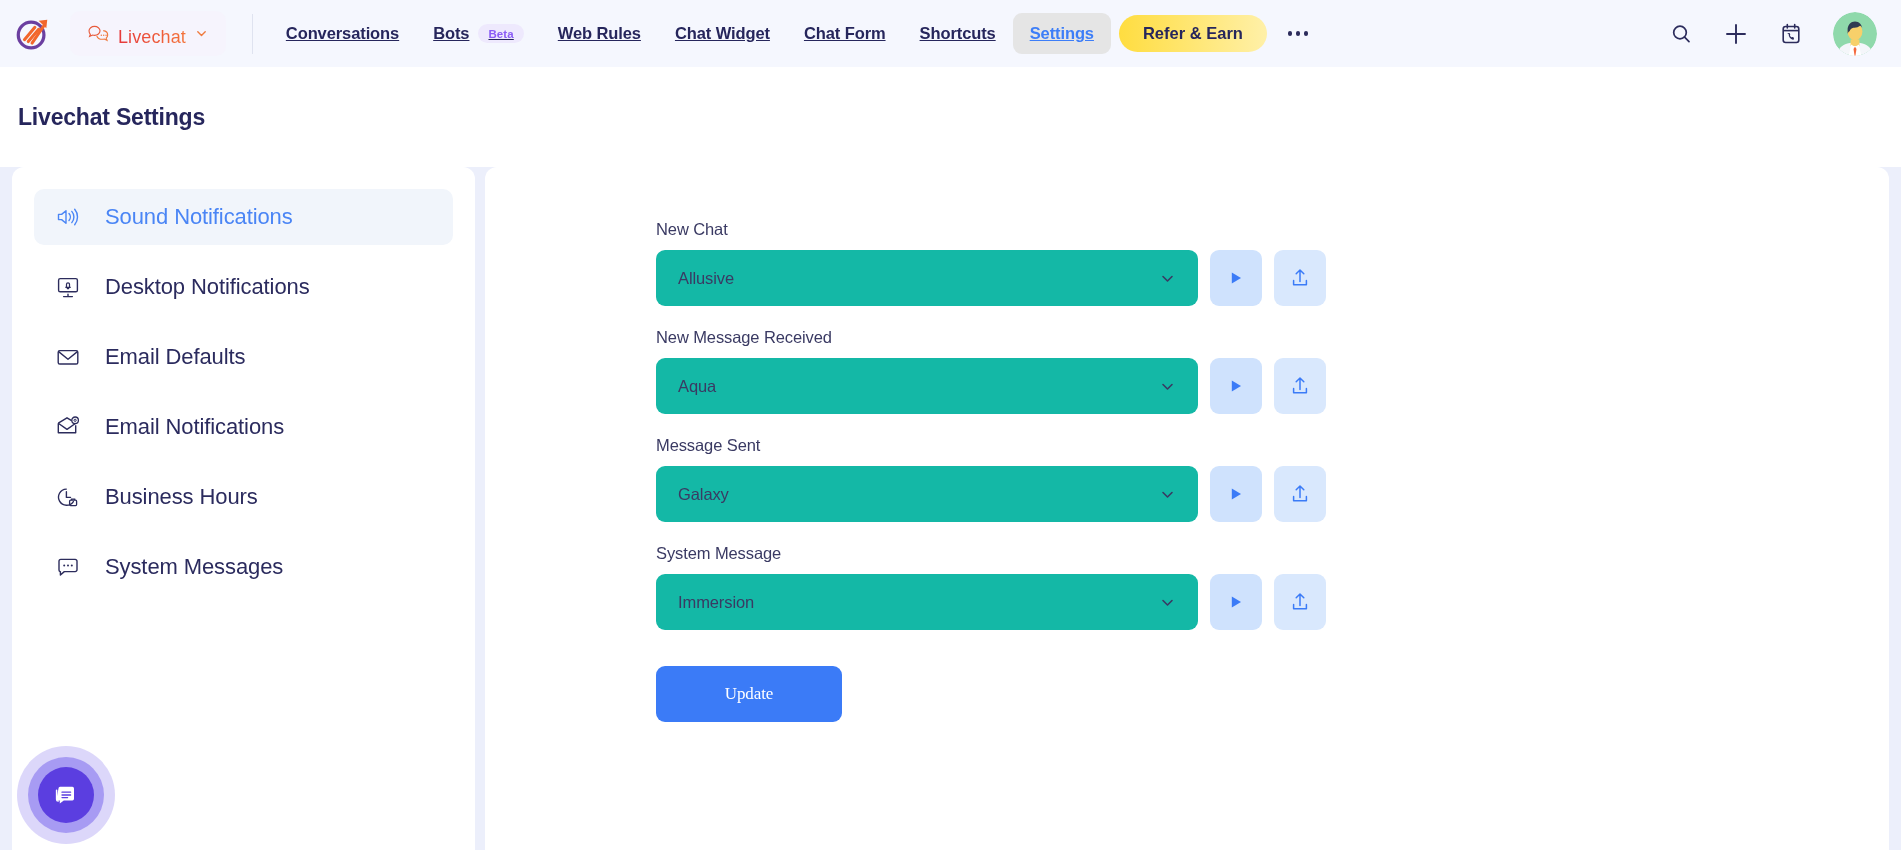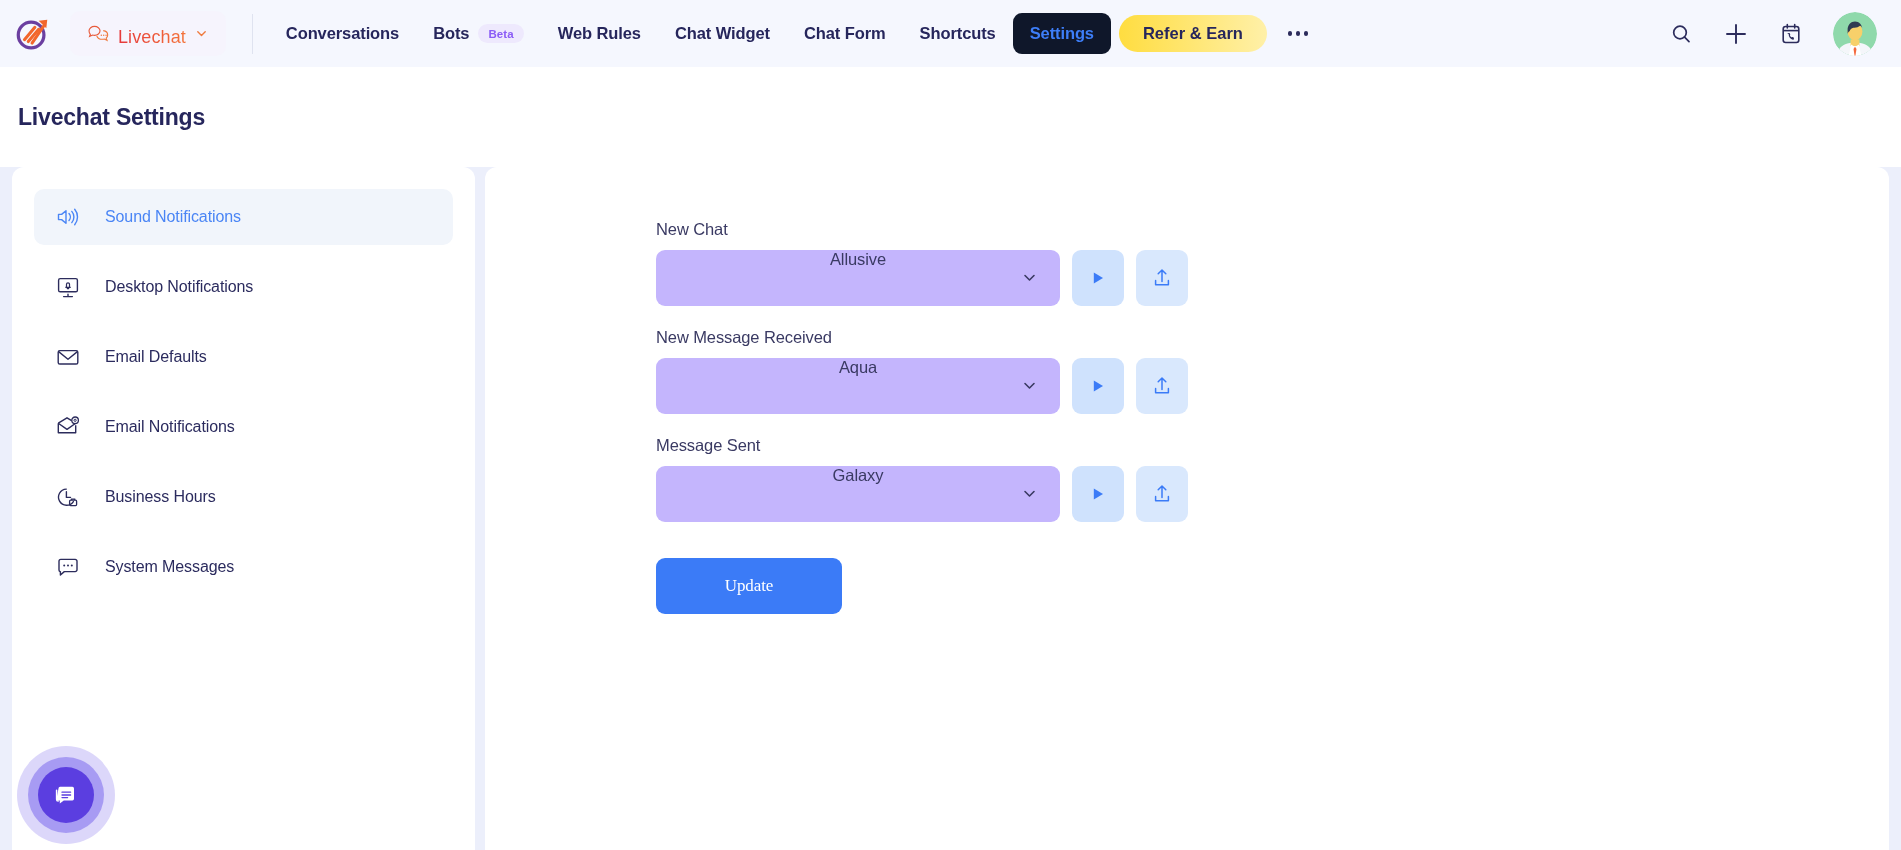--- a/index.html
+++ b/index.html
@@ -62,23 +62,24 @@
   .nav-item {
     font-size: 16.5px;
     font-weight: 700;
     color: #26265c;
     padding: 11px 17px;
     border-radius: 9px;
     cursor: pointer;
     white-space: nowrap;
     display: flex; align-items: flex-start; gap: 9px;
     letter-spacing: -.1px;
+    text-decoration: underline;
   }
   .nav-item.active {
-    background: #0f172a;
+    background: #e5e5e5;
     color: #3d7ef8;
   }
   .beta-badge {
     background: #eee9fd;
     color: #8b5cf6;
     font-size: 11.5px;
     font-weight: 600;
     border-radius: 20px;
     padding: 3.5px 10px;
     letter-spacing: .1px;
@@ -168,21 +169,21 @@
     flex: 0 0 auto;
   }
   .side-item {
     display: flex; align-items: center;
     gap: 25px;
     height: 56px;
     padding: 0 22px;
     border-radius: 10px;
     cursor: pointer;
     color: #2b2b5e;
-    font-size: 16px;
+    font-size: 22px;
     font-weight: 500;
     margin-bottom: 14px;
     letter-spacing: -.1px;
   }
   .side-item.active {
     background: #f1f5fb;
     color: #4a85f5;
   }
   .side-ico {
     width: 24px; height: 24px;
@@ -205,28 +206,27 @@
   .field-group { margin-bottom: 22px; }
   .field-label {
     font-size: 16.5px;
     color: #3a3a63;
     font-weight: 400;
     margin-bottom: 11px;
     letter-spacing: -.1px;
   }
   .field-row { display: flex; align-items: center; gap: 12px; }
   .select-box {
-    width: 404px; height: 56px;
-    background: #c4b5fd;
+    width: 542px; height: 56px;
+    background: #14b8a6;
     border-radius: 9px;
     display: flex; align-items: center;
     padding: 0 22px;
     cursor: pointer;
     position: relative;
-    flex-direction: column;
   }
   .select-value {
     font-size: 16.5px;
     color: #3a3a63;
     letter-spacing: -.1px;
   }
   .select-chev {
     margin-left: auto;
     width: 17px; height: 17px;
     display: block;
@@ -528,20 +528,42 @@
           <div class="sq-btn">
             <svg width="22" height="22" viewBox="0 0 22 22">
               <path d="M11 14.5 V3.2 M7.2 6.8 L11 3 L14.8 6.8" fill="none" stroke="#3b7bf7" stroke-width="1.5" stroke-linecap="round" stroke-linejoin="round"></path>
               <path d="M4.6 13.4 v4.4 h12.8 v-4.4" fill="none" stroke="#3b7bf7" stroke-width="1.5" stroke-linecap="round" stroke-linejoin="round"></path>
             </svg>
           </div>
         </div>
       </div>
 
       
+      <div class="field-group">
+        <div class="field-label">System Message</div>
+        <div class="field-row">
+          <div class="select-box">
+            <span class="select-value">Immersion</span>
+            <svg class="select-chev" viewBox="0 0 17 17">
+              <path d="M4 6.5 L8.5 11 L13 6.5" fill="none" stroke="#3a3a63" stroke-width="1.6" stroke-linecap="round" stroke-linejoin="round"></path>
+            </svg>
+          </div>
+          <div class="sq-btn play">
+            <svg width="18" height="18" viewBox="0 0 18 18">
+              <path d="M4.8 3.4 L14 9 L4.8 14.6 Z" fill="#3b7bf7"></path>
+            </svg>
+          </div>
+          <div class="sq-btn">
+            <svg width="22" height="22" viewBox="0 0 22 22">
+              <path d="M11 14.5 V3.2 M7.2 6.8 L11 3 L14.8 6.8" fill="none" stroke="#3b7bf7" stroke-width="1.5" stroke-linecap="round" stroke-linejoin="round"></path>
+              <path d="M4.6 13.4 v4.4 h12.8 v-4.4" fill="none" stroke="#3b7bf7" stroke-width="1.5" stroke-linecap="round" stroke-linejoin="round"></path>
+            </svg>
+          </div>
+        </div>
+      </div>
 
       <button class="update-btn">Update</button>
     </div>
   </div>
 </div>
 
 <div class="chat-launcher">
   <div class="ring2">
     <div class="core">
       <svg width="30" height="30" viewBox="0 0 30 30">

